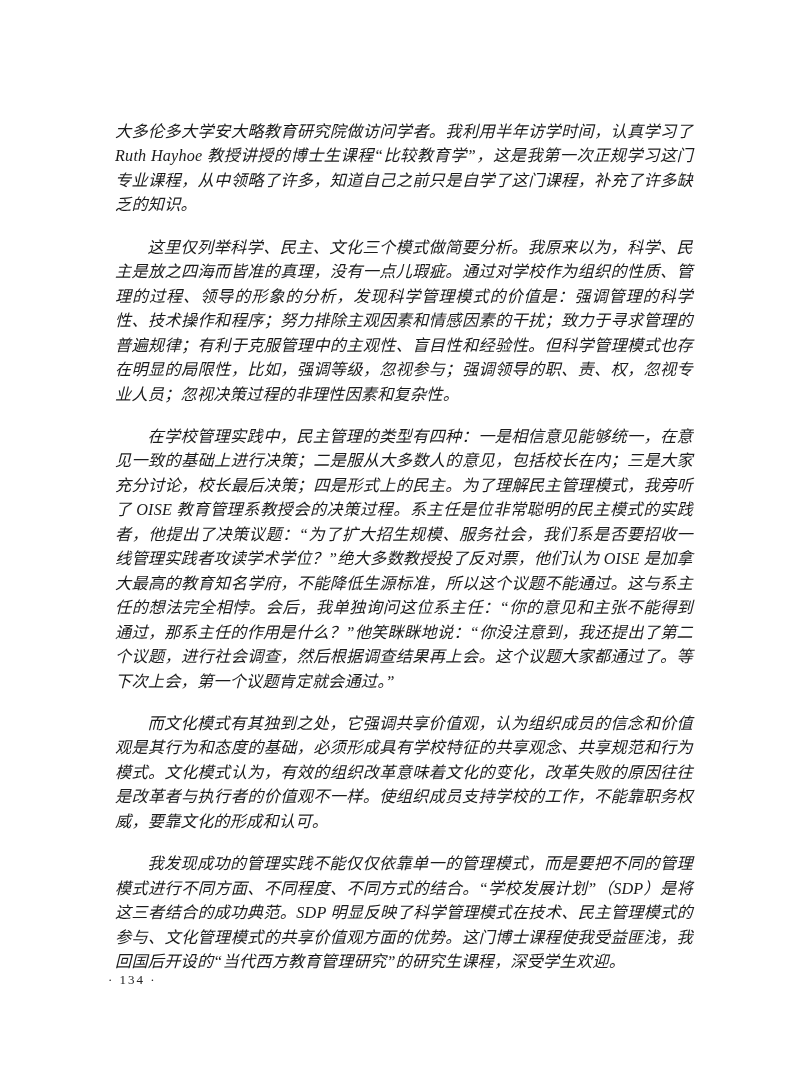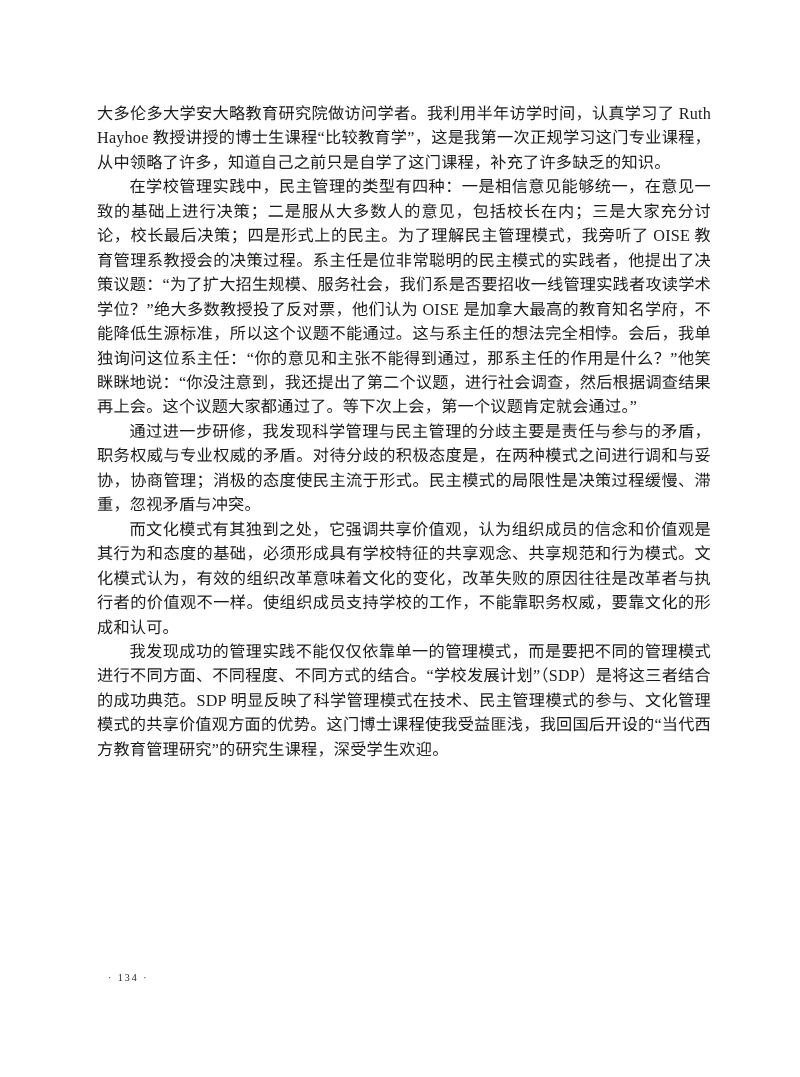--- a/index.html
+++ b/index.html
@@ -20,43 +20,44 @@
     left: 97px;
     top: 102px;
     width: 614px;
     color: #1b1b1b;
     font-size: 16.2px;
     line-height: 24.45px;
     text-align: justify;
     letter-spacing: 0.2px;
   }
   .para {
-    margin: 0;
+    margin: 18px;
     padding: 0;
     text-indent: 2em;
+    font-style: italic;
   }
   .para.no-indent {
     text-indent: 0;
   }
   .page-number {
     position: absolute;
     left: 108px;
     top: 972px;
     color: #222222;
-    font-size: 10px;
+    font-size: 13px;
     letter-spacing: 2px;
     white-space: pre;
   }
 </style>
 </head>
 <body>
 
 <div class="page" style="background: rgb(255, 255, 255);">
   <div class="text-block" style="color: rgb(27, 27, 27);">
     <p class="para no-indent">大多伦多大学安大略教育研究院做访问学者。我利用半年访学时间，认真学习了 Ruth Hayhoe 教授讲授的博士生课程“比较教育学”，这是我第一次正规学习这门专业课程，从中领略了许多，知道自己之前只是自学了这门课程，补充了许多缺乏的知识。</p>
+    <p class="para">这里仅列举科学、民主、文化三个模式做简要分析。我原来以为，科学、民主是放之四海而皆准的真理，没有一点儿瑕疵。通过对学校作为组织的性质、管理的过程、领导的形象的分析，发现科学管理模式的价值是：强调管理的科学性、技术操作和程序；努力排除主观因素和情感因素的干扰；致力于寻求管理的普遍规律；有利于克服管理中的主观性、盲目性和经验性。但科学管理模式也存在明显的局限性，比如，强调等级，忽视参与；强调领导的职、责、权，忽视专业人员；忽视决策过程的非理性因素和复杂性。</p>
     <p class="para">在学校管理实践中，民主管理的类型有四种：一是相信意见能够统一，在意见一致的基础上进行决策；二是服从大多数人的意见，包括校长在内；三是大家充分讨论，校长最后决策；四是形式上的民主。为了理解民主管理模式，我旁听了 OISE 教育管理系教授会的决策过程。系主任是位非常聪明的民主模式的实践者，他提出了决策议题：“为了扩大招生规模、服务社会，我们系是否要招收一线管理实践者攻读学术学位？”绝大多数教授投了反对票，他们认为 OISE 是加拿大最高的教育知名学府，不能降低生源标准，所以这个议题不能通过。这与系主任的想法完全相悖。会后，我单独询问这位系主任：“你的意见和主张不能得到通过，那系主任的作用是什么？”他笑眯眯地说：“你没注意到，我还提出了第二个议题，进行社会调查，然后根据调查结果再上会。这个议题大家都通过了。等下次上会，第一个议题肯定就会通过。”</p>
-    <p class="para">通过进一步研修，我发现科学管理与民主管理的分歧主要是责任与参与的矛盾，职务权威与专业权威的矛盾。对待分歧的积极态度是，在两种模式之间进行调和与妥协，协商管理；消极的态度使民主流于形式。民主模式的局限性是决策过程缓慢、滞重，忽视矛盾与冲突。</p>
     <p class="para">而文化模式有其独到之处，它强调共享价值观，认为组织成员的信念和价值观是其行为和态度的基础，必须形成具有学校特征的共享观念、共享规范和行为模式。文化模式认为，有效的组织改革意味着文化的变化，改革失败的原因往往是改革者与执行者的价值观不一样。使组织成员支持学校的工作，不能靠职务权威，要靠文化的形成和认可。</p>
     <p class="para">我发现成功的管理实践不能仅仅依靠单一的管理模式，而是要把不同的管理模式进行不同方面、不同程度、不同方式的结合。“学校发展计划”（SDP）是将这三者结合的成功典范。SDP 明显反映了科学管理模式在技术、民主管理模式的参与、文化管理模式的共享价值观方面的优势。这门博士课程使我受益匪浅，我回国后开设的“当代西方教育管理研究”的研究生课程，深受学生欢迎。</p>
 
   </div>
   <div class="page-number">· 134 ·</div>
 </div>
 
 </body></html>

